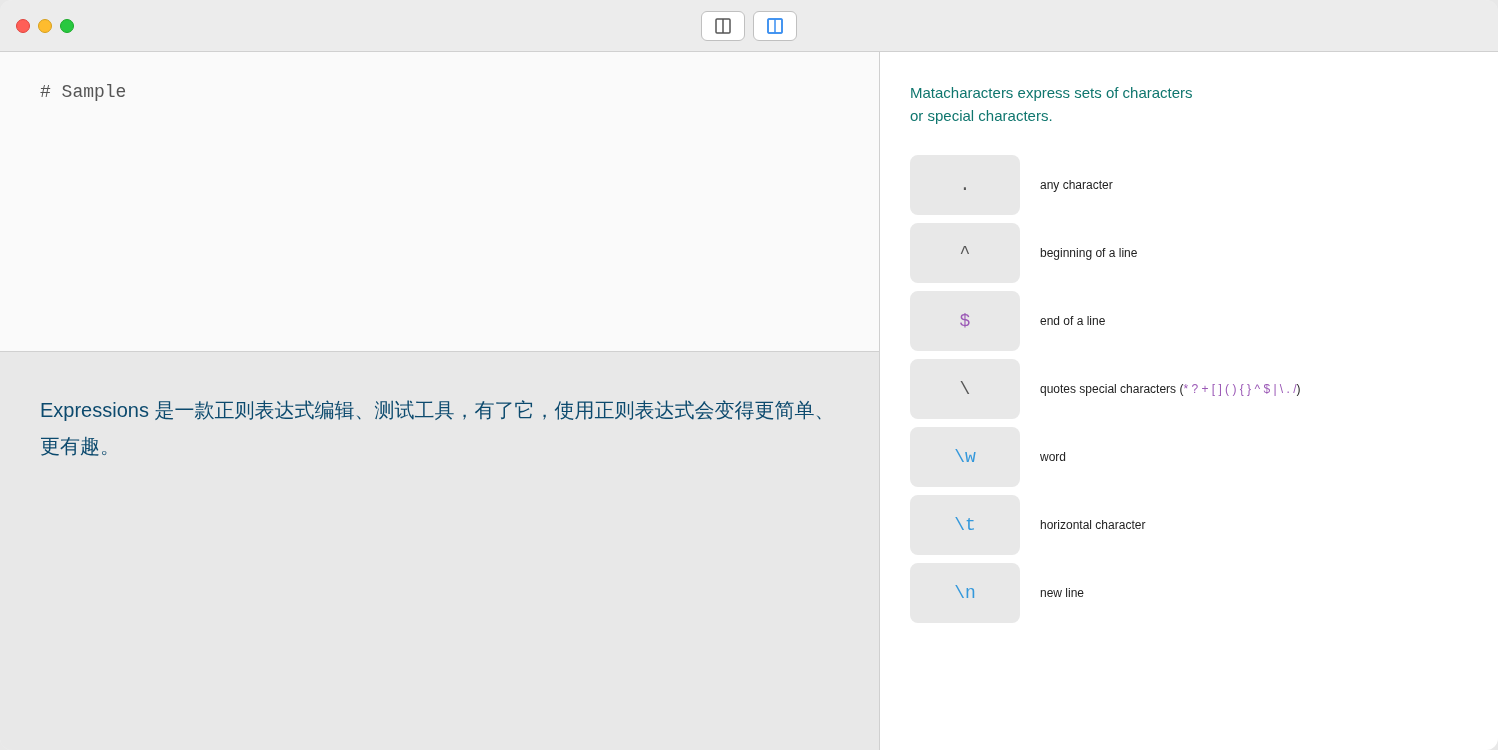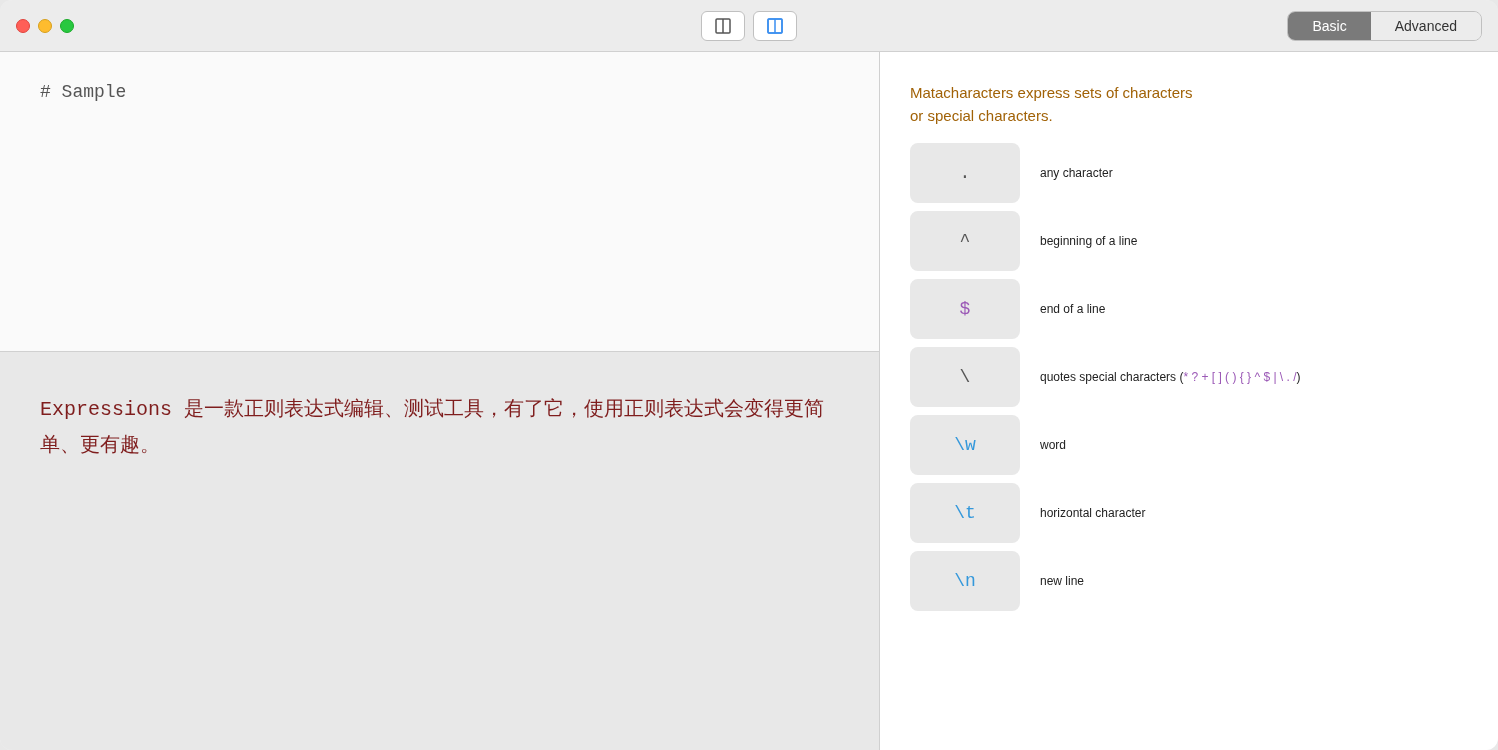--- a/index.html
+++ b/index.html
@@ -147,44 +147,43 @@
     
     .sample-area {
       background: #e8e8e8;
       padding: 40px 40px;
       flex: 1;
     }
 
     .sample-text {
       font-size: 20px;
       line-height: 1.8;
-      color: #7f1d1d;
-      font-family: Liberation Mono, monospace;
+      color: #0c4a6e;
     }
 
     
     .right-panel {
       flex: 1;
       background: #fff;
       padding: 30px 30px;
       overflow-y: auto;
     }
 
     .panel-title {
       font-size: 28px;
       font-weight: 400;
       color: #222;
       margin-bottom: 14px;
     }
 
     .panel-description {
       font-size: 15px;
-      color: #a16207;
+      color: #0f766e;
       line-height: 1.5;
-      margin-bottom: 16px;
+      margin-bottom: 28px;
     }
 
     
     .meta-list {
       display: flex;
       flex-direction: column;
       gap: 8px;
     }
 
     .meta-item {
@@ -240,24 +239,20 @@
       </div>
       <div class="view-btn">
         <svg viewBox="0 0 20 20" fill="none" stroke="#3a8ef0" stroke-width="1.5">
           <rect x="3" y="3" width="14" height="14" rx="1"></rect>
           <line x1="10" y1="3" x2="10" y2="17"></line>
           <rect x="3" y="3" width="14" height="14" rx="1" fill="none"></rect>
         </svg>
       </div>
     </div>
 
-    <div class="titlebar-right">
-      <button class="tab-btn active">Basic</button>
-      <button class="tab-btn">Advanced</button>
-    </div>
   </div>
 
   <div class="main-content">
 
     <div class="left-panel">
 
       <div class="editor-area">
         <div class="editor-comment"># Sample</div>
       </div>
 

